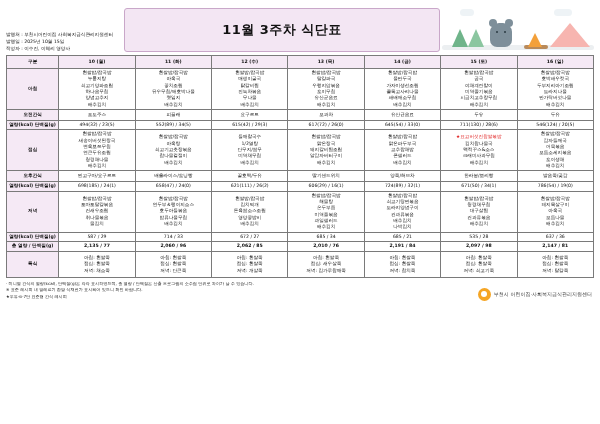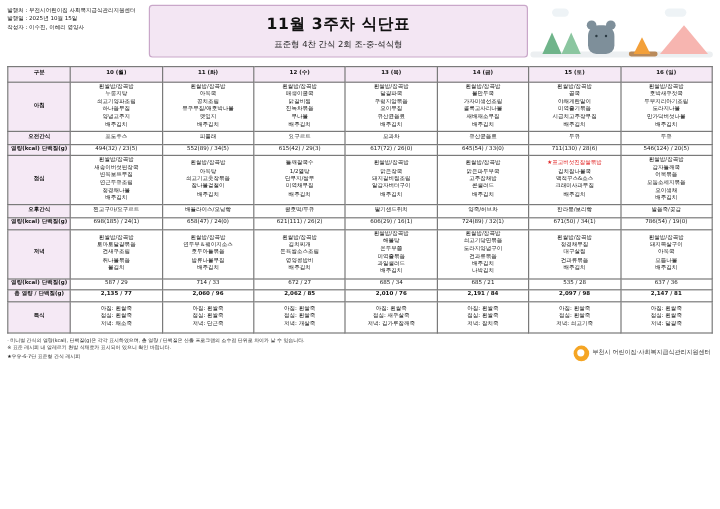--- a/index.html
+++ b/index.html
@@ -12,21 +12,21 @@
   }
   .page {
     position: relative;
     width: 600px; height: 424px;
     padding: 4px 6px 0 6px;
   }
 
   
   .header {
     display: flex;
-    align-items: flex-start;
+    align-items: flex-end;
     height: 48px;
   }
   .issuer {
     font-size: 4.6px;
     line-height: 1.55;
     color: #111;
     width: 118px;
     padding-top: 2px;
   }
   .issuer div { white-space: nowrap; }
@@ -226,21 +226,20 @@
 <div class="page">
 
   <div class="header">
     <div class="issuer">
       <div>발행처 : 부천시어린이집 사회복지급식관리지원센터</div>
       <div>발행일 : 2025년 10월 15일</div>
       <div>작성자 : 이수진, 이혜리  영양사</div>
     </div>
     <div class="title-wrap">
       <div class="title-main">11월 3주차 식단표</div>
-      <div class="title-sub">표준형 4찬 간식 2회 조-중-석식형</div>
     </div>
     <div class="deco">
       <div class="cloud c1"></div>
       <div class="cloud c2"></div>
       <div class="ground"></div>
       <div class="tree t1"></div>
       <div class="tree t2"></div>
       <div class="bear">
         <div class="eye l"></div>
           <div class="eye r"></div>

